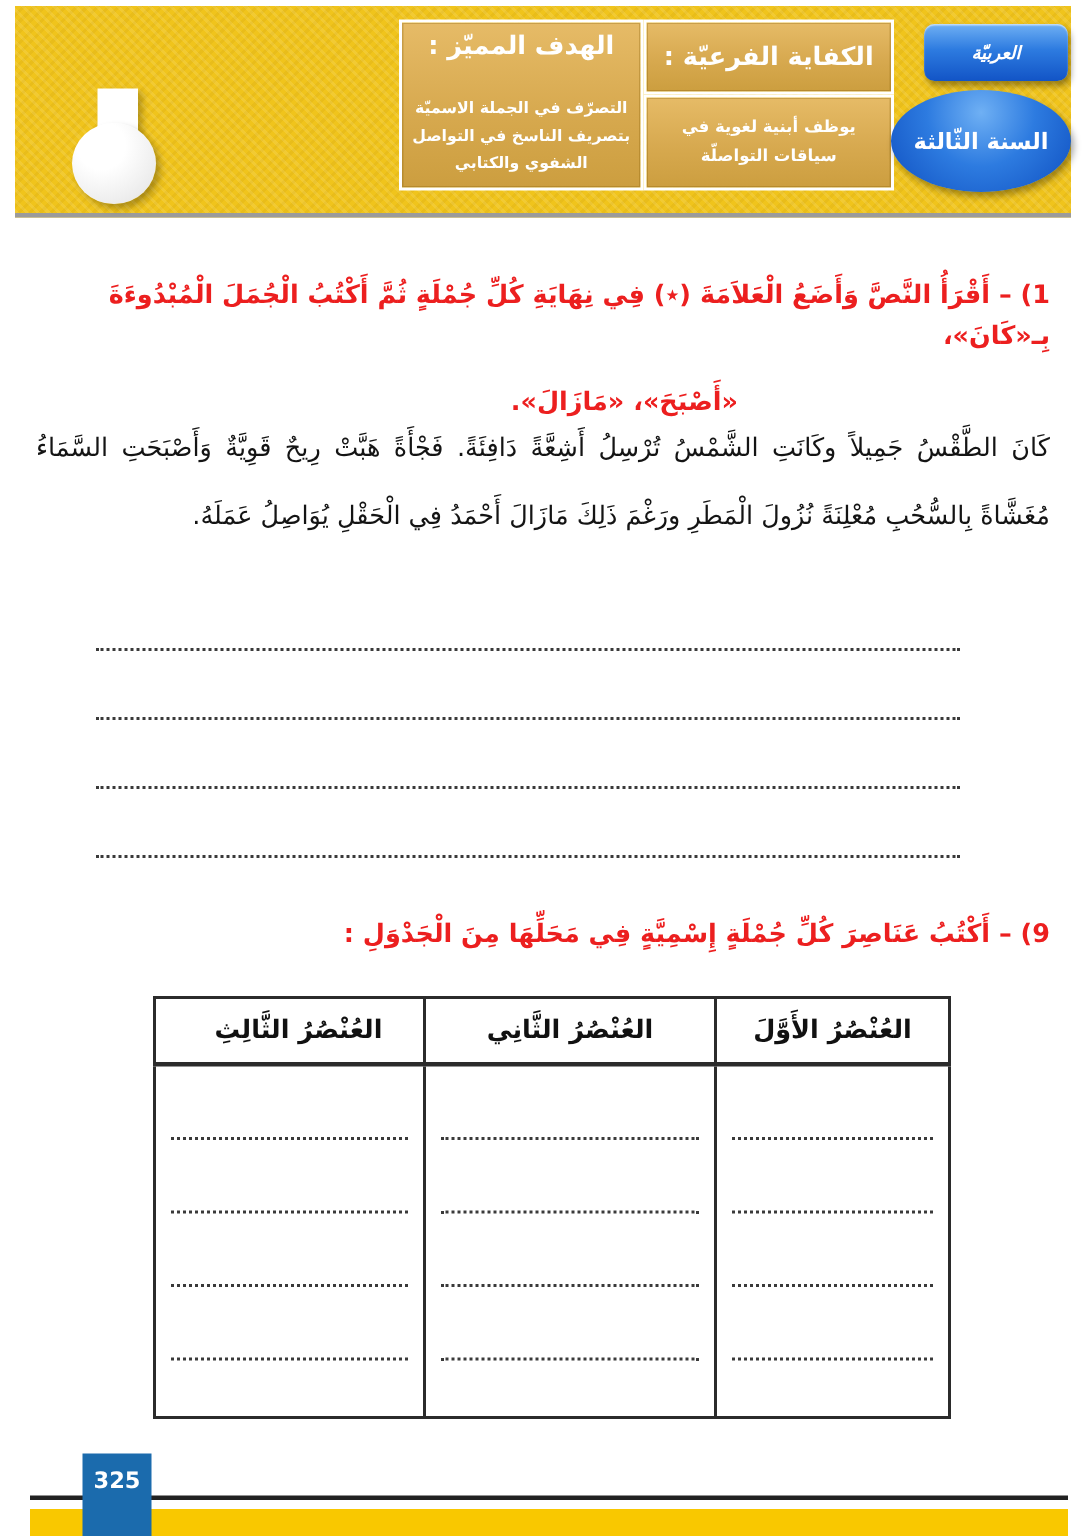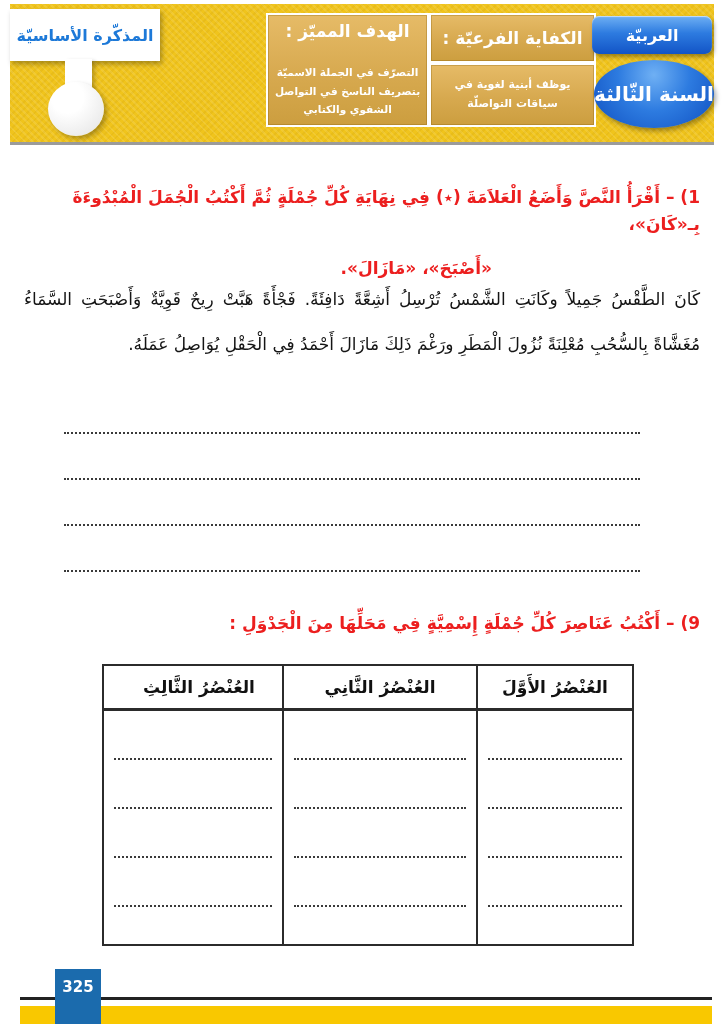--- a/index.html
+++ b/index.html
@@ -48,31 +48,31 @@
     color:#fff;font-weight:bold;text-align:center;
     display:flex;flex-direction:column;align-items:center;justify-content:center;
   }
   .info-title-cell{height:50px;font-size:17px;}
   .info-body-cell{flex:1;font-size:11px;line-height:1.7;padding:2px 4px;}
   .goal-cell{flex:1;gap:20px;}
   .goal-title{font-size:17px;margin-bottom:2px;}
   .goal-body{font-size:10.5px;line-height:1.75;padding:0 3px;}
   
   .subject-badge{
-    position:absolute;right:2px;top:12px;width:120px;height:38px;border-radius:7px;
+    position:absolute;right:2px;top:12px;width:96px;height:38px;border-radius:7px;
     background:linear-gradient(180deg,#6FB0F4 0%,#2D7BE0 45%,#1254C6 100%);
     box-shadow:2px 3px 4px rgba(0,0,0,.35), inset 0 1px 1px rgba(255,255,255,.6);
-    color:#fff;font-weight:bold;font-size:16px;
-    display:flex;align-items:center;justify-content:center;
+    color:#fff;font-weight:bold;font-size:12px;
+    display:flex;align-items:center;justify-content:center;font-style:italic;
   }
   .year-badge{
     position:absolute;right:0;top:56px;width:120px;height:68px;border-radius:50%;
     background:radial-gradient(circle at 50% 22%,#6FB0F4 0%,#2D7BE0 45%,#0F4FC0 100%);
     box-shadow:2px 3px 5px rgba(0,0,0,.35);
-    color:#fff;font-weight:bold;font-size:20px;
+    color:#fff;font-weight:bold;font-size:15px;
     display:flex;align-items:center;justify-content:center;
   }
   
   .rtl{direction:rtl;text-align:right;}
   .red{color:#EC1F1F;font-weight:bold;}
   .ex1-prompt{position:absolute;top:184px;left:24px;right:24px;font-size:17px;line-height:1.6;}
   .ex1-line2{margin-top:17px;padding-left:0;padding-right:208px;}
   .passage{
     position:absolute;top:277px;left:24px;right:24px;
     direction:rtl;text-align:justify;font-size:17px;color:#141414;line-height:2.62;
@@ -101,23 +101,20 @@
   .page-num{
     position:absolute;top:969px;left:55px;width:46px;height:55px;background:#1B6BAD;
     color:#fff;font-weight:bold;font-size:15px;display:flex;align-items:flex-start;
     justify-content:center;padding-top:9px;box-sizing:border-box;z-index:3;
   }
 </style>
 </head>
 <body>
 
 <div class="header-band">
-  <div class="memo-tag">
-    <span>المذكّرة الأساسيّة</span>
-  </div>
   <div class="memo-stem"></div>
   <div class="memo-ball"></div>
 
   <div class="info-table">
     <div class="info-col col-competency">
       <div class="info-cell info-title-cell">
         <span>الكفاية الفرعيّة :</span>
       </div>
       <div class="info-cell info-body-cell">
         <span>يوظف أبنية لغوية في سياقات التواصلّة</span>

